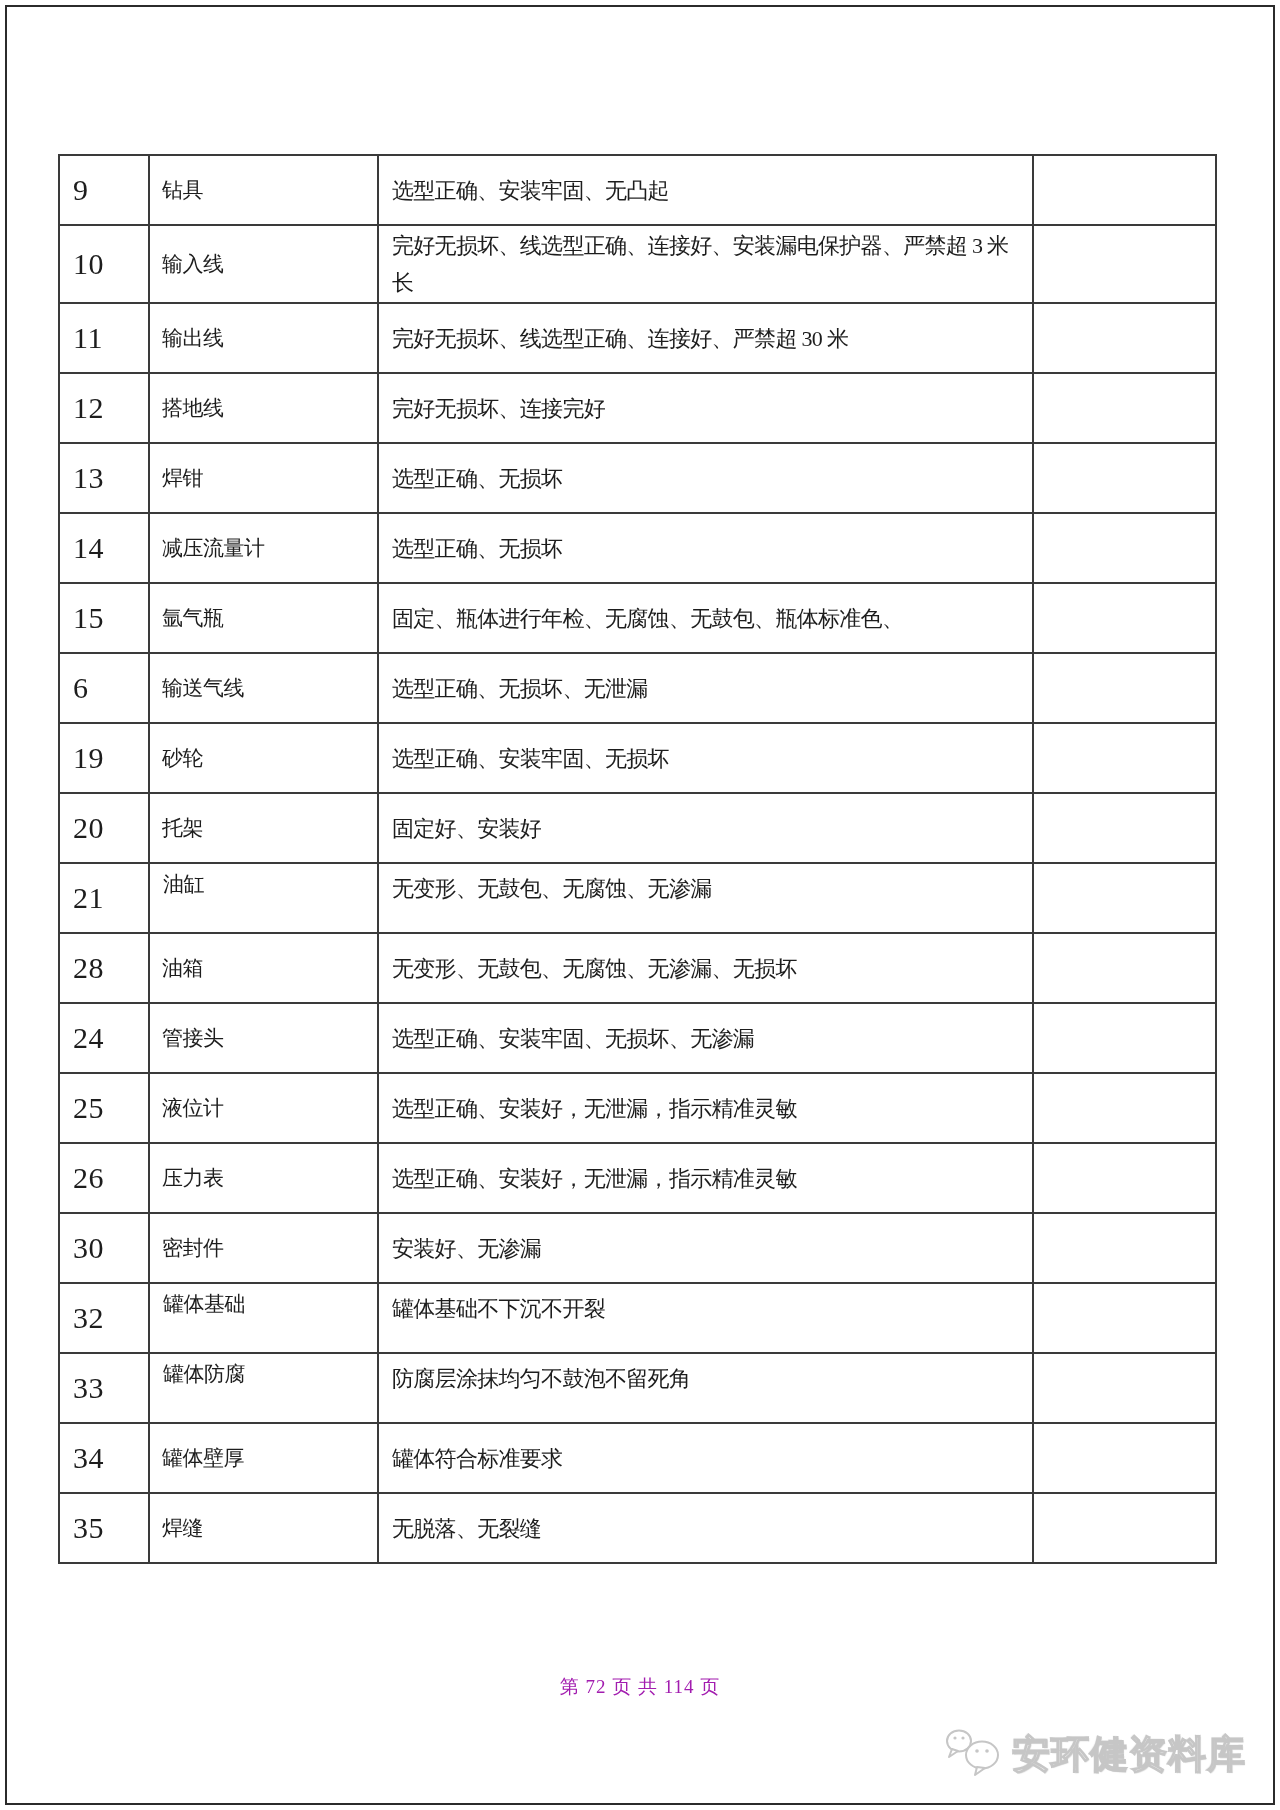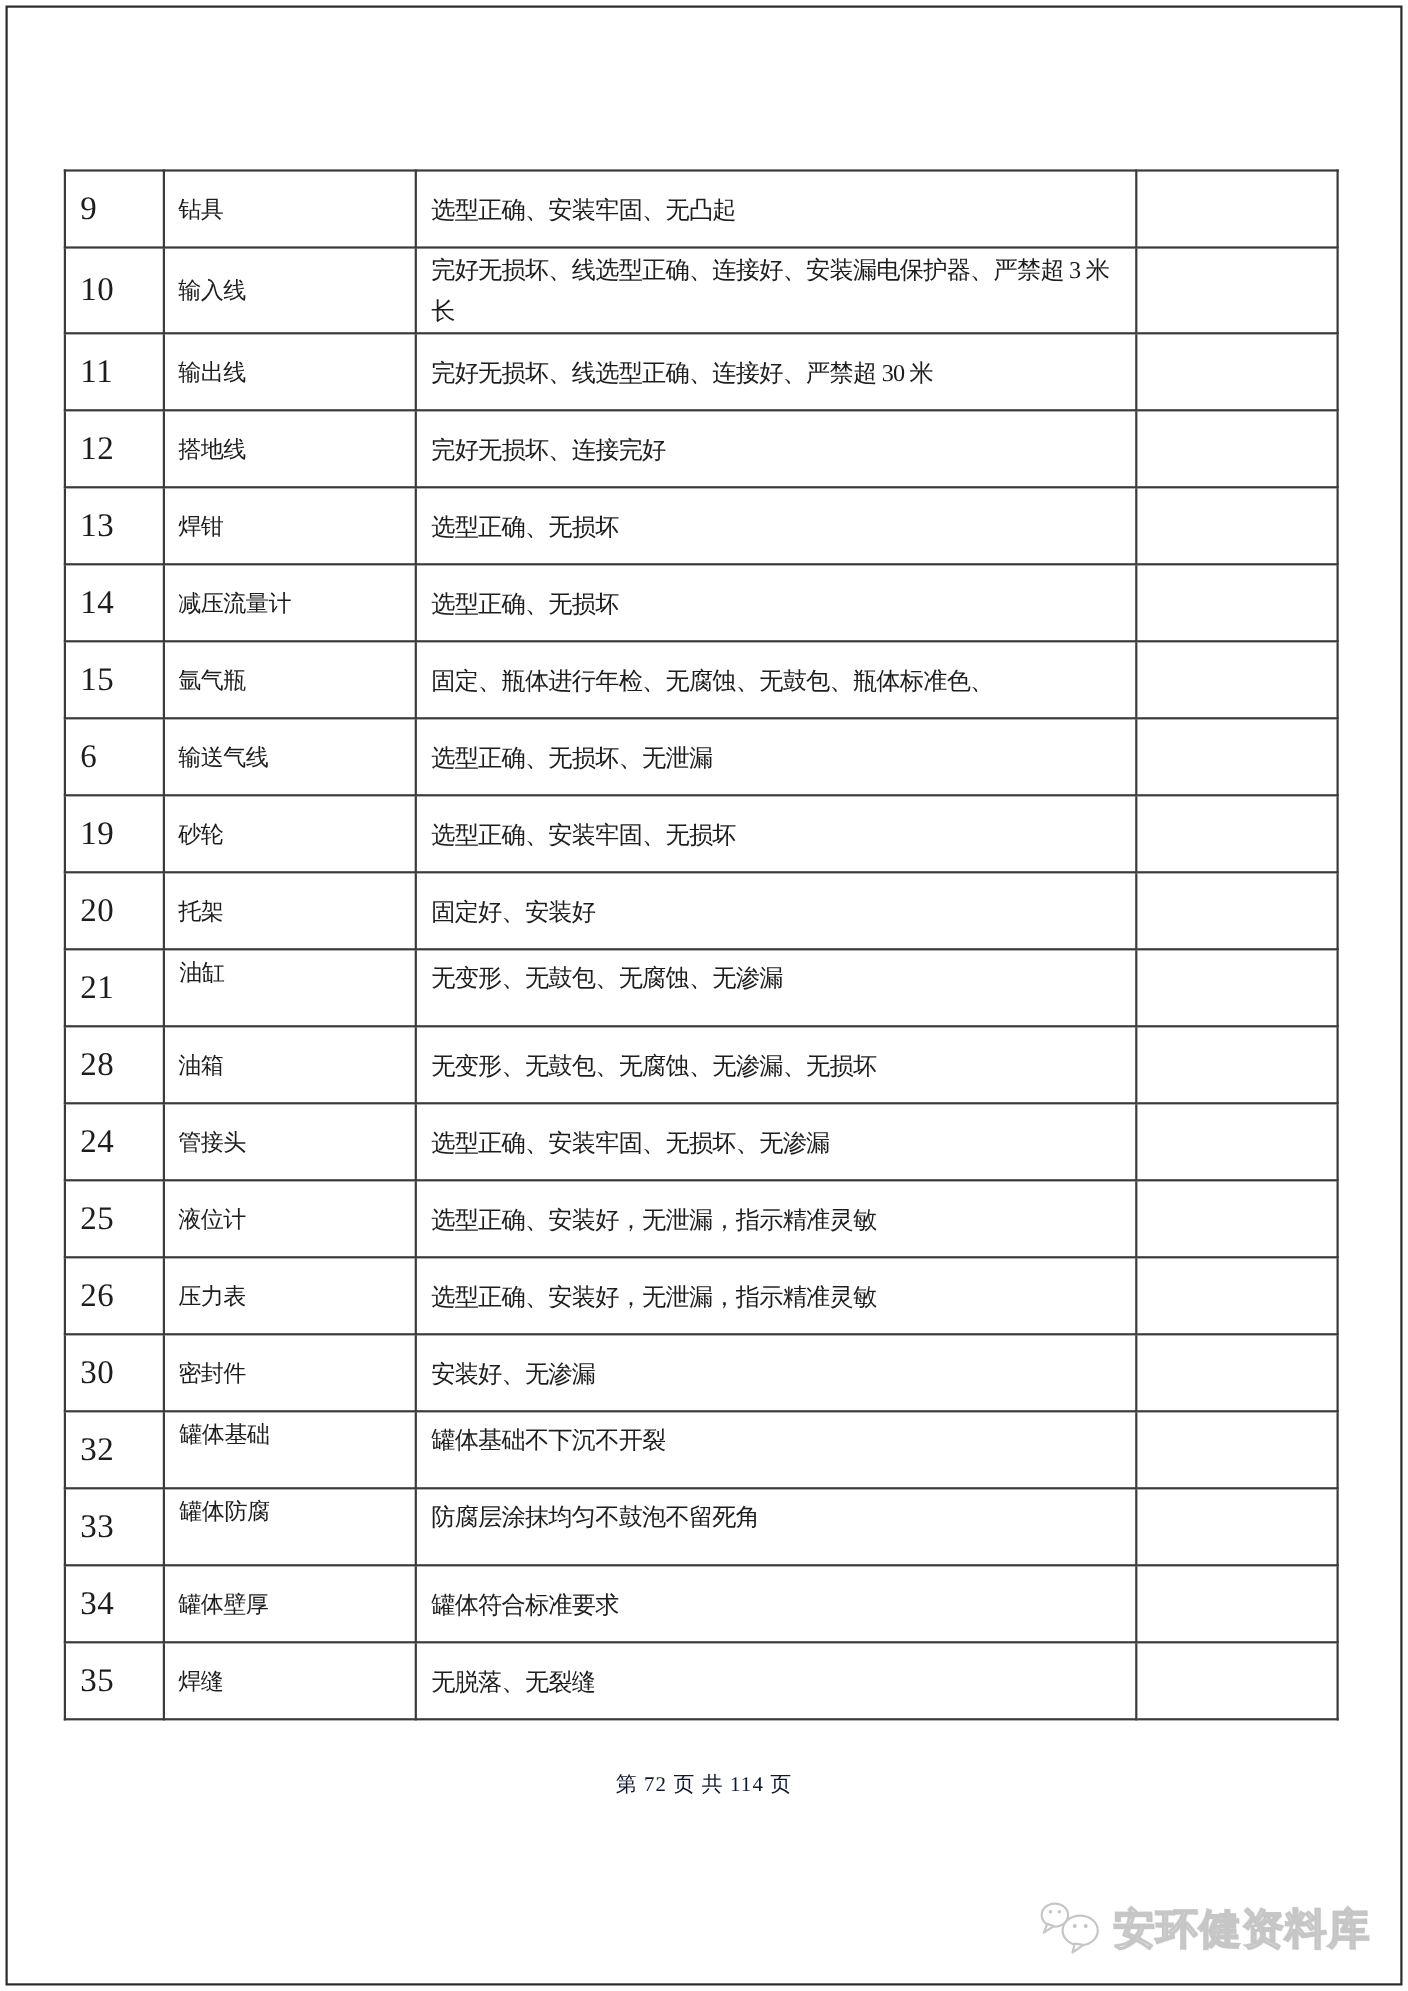--- a/index.html
+++ b/index.html
@@ -63,33 +63,33 @@
   }
   tr.top-align td.cell-name,
   tr.top-align td.cell-req {
     vertical-align: top;
     padding-top: 6px;
     padding-left: 13px;
   }
   .footer {
     position: absolute;
     left: 0;
-    top: 1609px;
+    top: 1674px;
     width: 100%;
     text-align: center;
     font-size: 19px;
-    color: #0f172a;
+    color: #a21caf;
     letter-spacing: 1px;
   }
   .watermark {
     position: absolute;
     top: 1728px;
     right: 34px;
     display: flex;
-    align-items: flex-start;
+    align-items: center;
     gap: 6px;
   }
   .watermark-icon {
     width: 62px;
     height: 52px;
     flex: 0 0 auto;
   }
   .watermark-text {
     font-family: "Liberation Sans", "DejaVu Sans", sans-serif;
     font-weight: bold;

